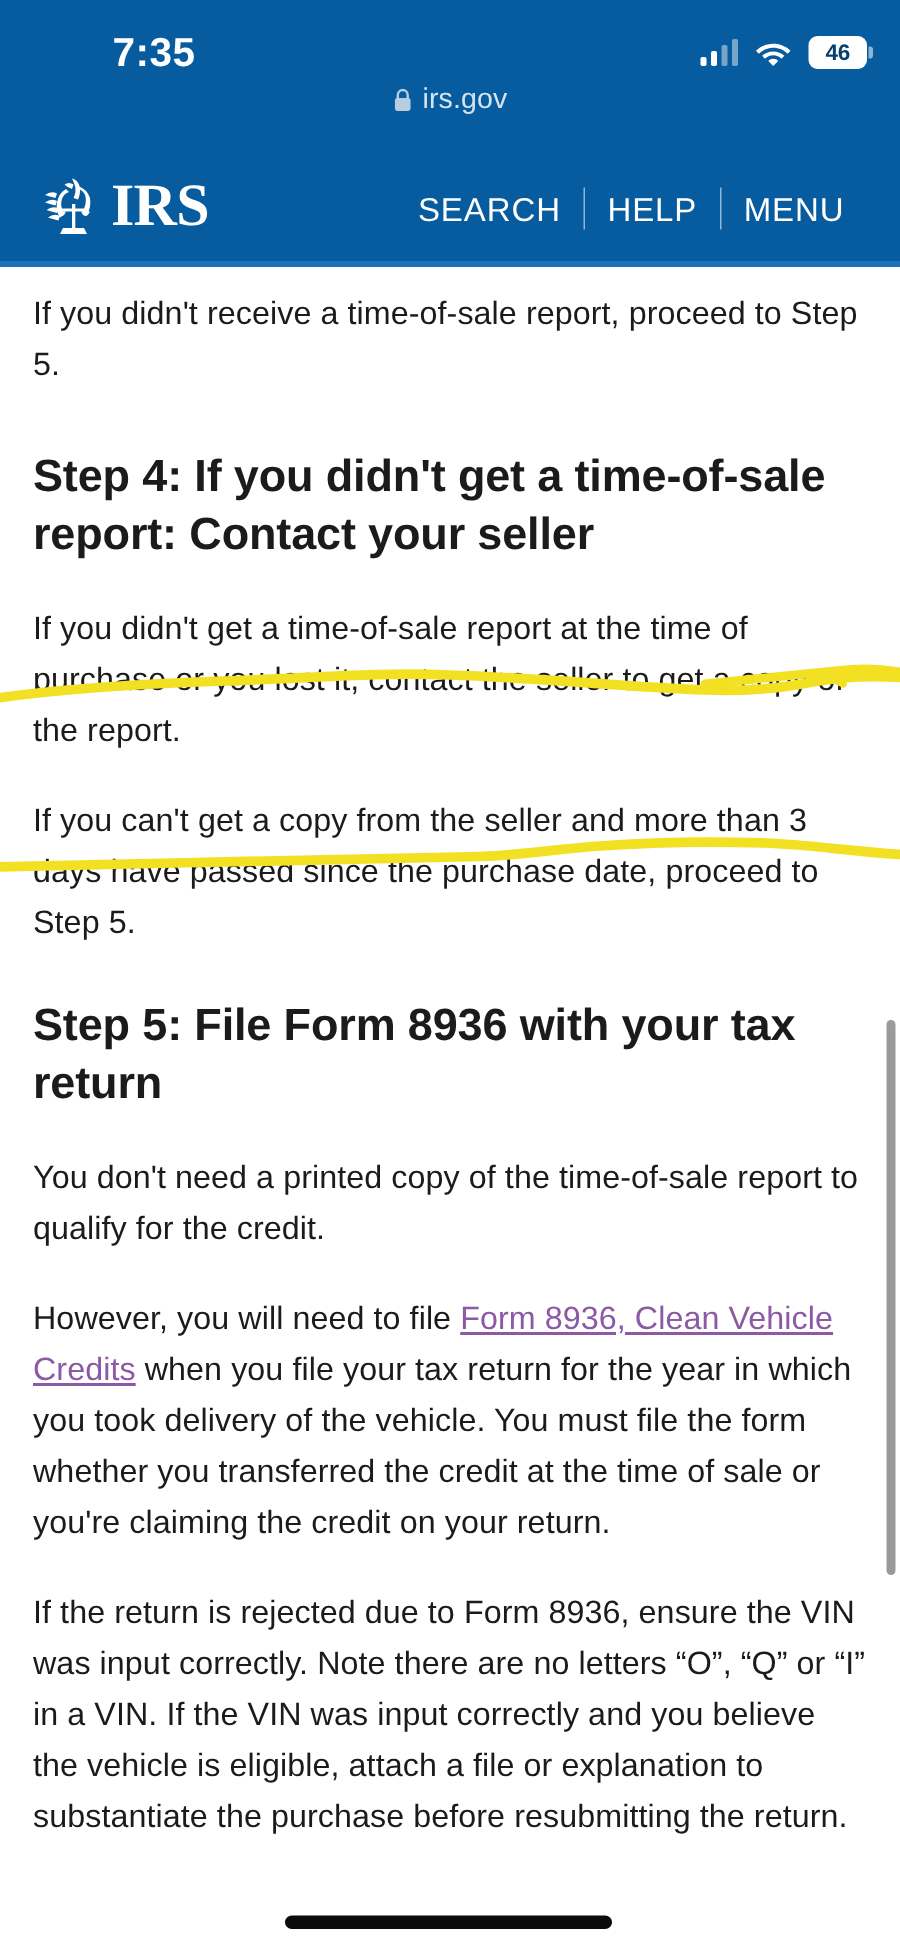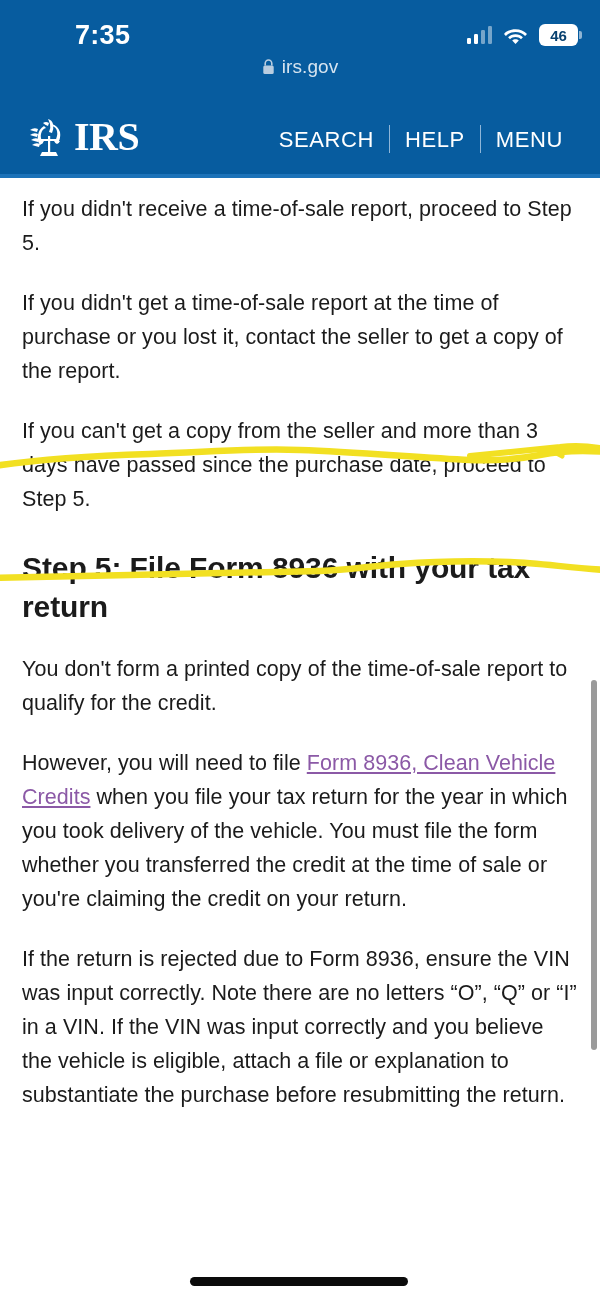--- a/index.html
+++ b/index.html
@@ -321,28 +321,29 @@
     </div>
 
     <div class="chrome-underline"></div>
   </div>
 
   <div class="page">
     <div class="content">
 
       <p>If you didn't receive a time-of-sale report, proceed to Step 5.</p>
 
+      <h2>Step 4: If you didn't get a time-of-sale report: Contact your seller</h2>
 
       <p>If you didn't get a time-of-sale report at the time of purchase or you lost it, contact the seller to get a copy of the report.</p>
 
       <p>If you can't get a copy from the seller and more than 3 days have passed since the purchase date, proceed to Step 5.</p>
 
       <h2 class="tight-top">Step 5: File Form 8936 with your tax return</h2>
 
-      <p>You don't form a printed copy of the time-of-sale report to qualify for the credit.</p>
+      <p>You don't need a printed copy of the time-of-sale report to qualify for the credit.</p>
 
       <p><span>However, you will need to file </span><a href="#">Form 8936, Clean Vehicle Credits</a><span> when you file your tax return for the year in which you took delivery of the vehicle. You must file the form whether you transferred the credit at the time of sale or you're claiming the credit on your return.</span></p>
 
       <p>If the return is rejected due to Form 8936, ensure the VIN was input correctly. Note there are no letters “O”, “Q” or “I” in a VIN. If the VIN was input correctly and you believe the vehicle is eligible, attach a file or explanation to substantiate the purchase before resubmitting the return.</p>
 
     </div>
 
   </div>
 
   <div class="scrollbar-track">

